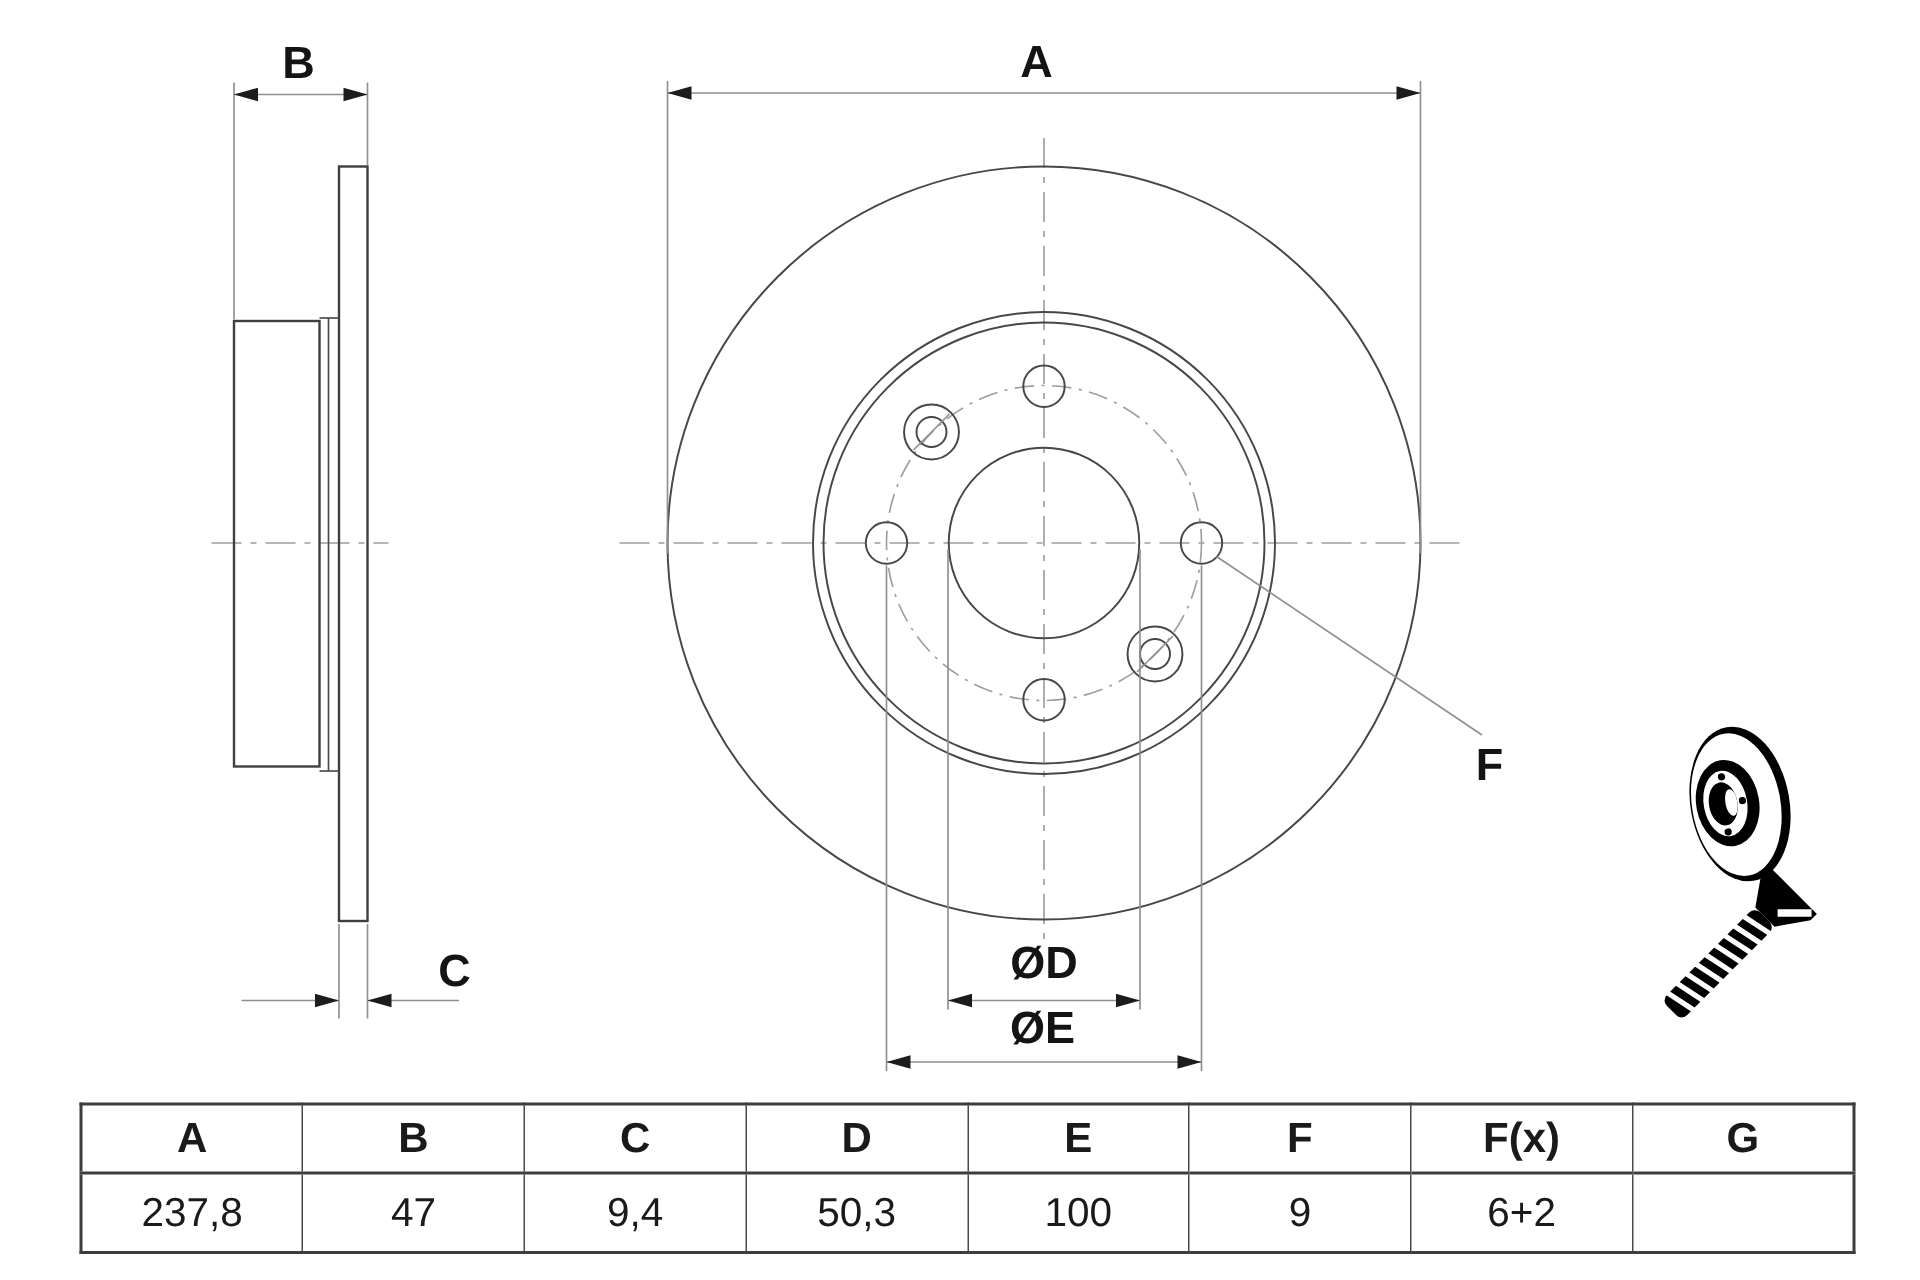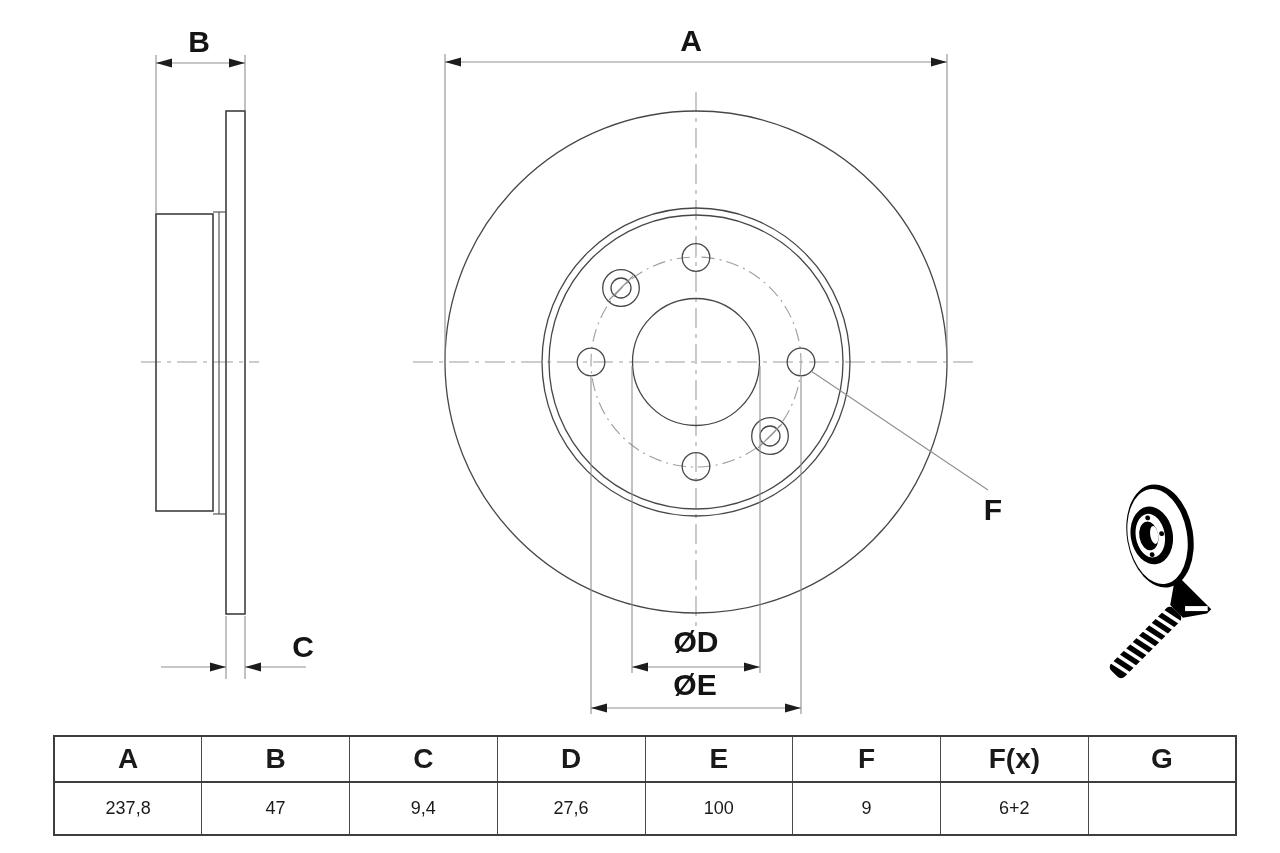--- a/index.html
+++ b/index.html
@@ -18,21 +18,21 @@
            font-size:30px;text-anchor:middle;}
   .ico    {fill:#000;stroke:none;}
   .icow   {fill:#fff;stroke:none;}
 
   table.spec{position:absolute;left:53px;top:735px;width:1184px;
              border-collapse:collapse;table-layout:fixed;
              border:2px solid #3d3d3d;background:#fff;}
   table.spec td{border:1.5px solid #4a4a4a;text-align:center;vertical-align:middle;
                 color:#1a1a1a;overflow:hidden;white-space:nowrap;}
   table.spec tr.hdr td{height:42px;font-weight:bold;font-size:28px;border-bottom:2px solid #3d3d3d;}
-  table.spec tr.val td{height:49px;font-weight:normal;font-size:18px;}
+  table.spec tr.val td{height:49px;font-weight:normal;font-size:27px;}
 </style>
 </head>
 <body>
 
 <div id="stage">
 
 <svg width="1280" height="853" viewBox="0 0 1280 853">
 
   <g>
     <line class="center" x1="141" y1="362" x2="259" y2="362"></line>
@@ -166,21 +166,21 @@
         <td>D</td>
         <td>E</td>
         <td>F</td>
         <td>F(x)</td>
         <td>G</td>
       </tr>
       <tr class="val">
         <td>237,8</td>
         <td>47</td>
         <td>9,4</td>
-        <td>27,6</td>
+        <td>50,3</td>
         <td>100</td>
         <td>9</td>
         <td>6+2</td>
         <td></td>
       </tr>
     </tbody>
   </table>
 </div>
 
 </body></html>

